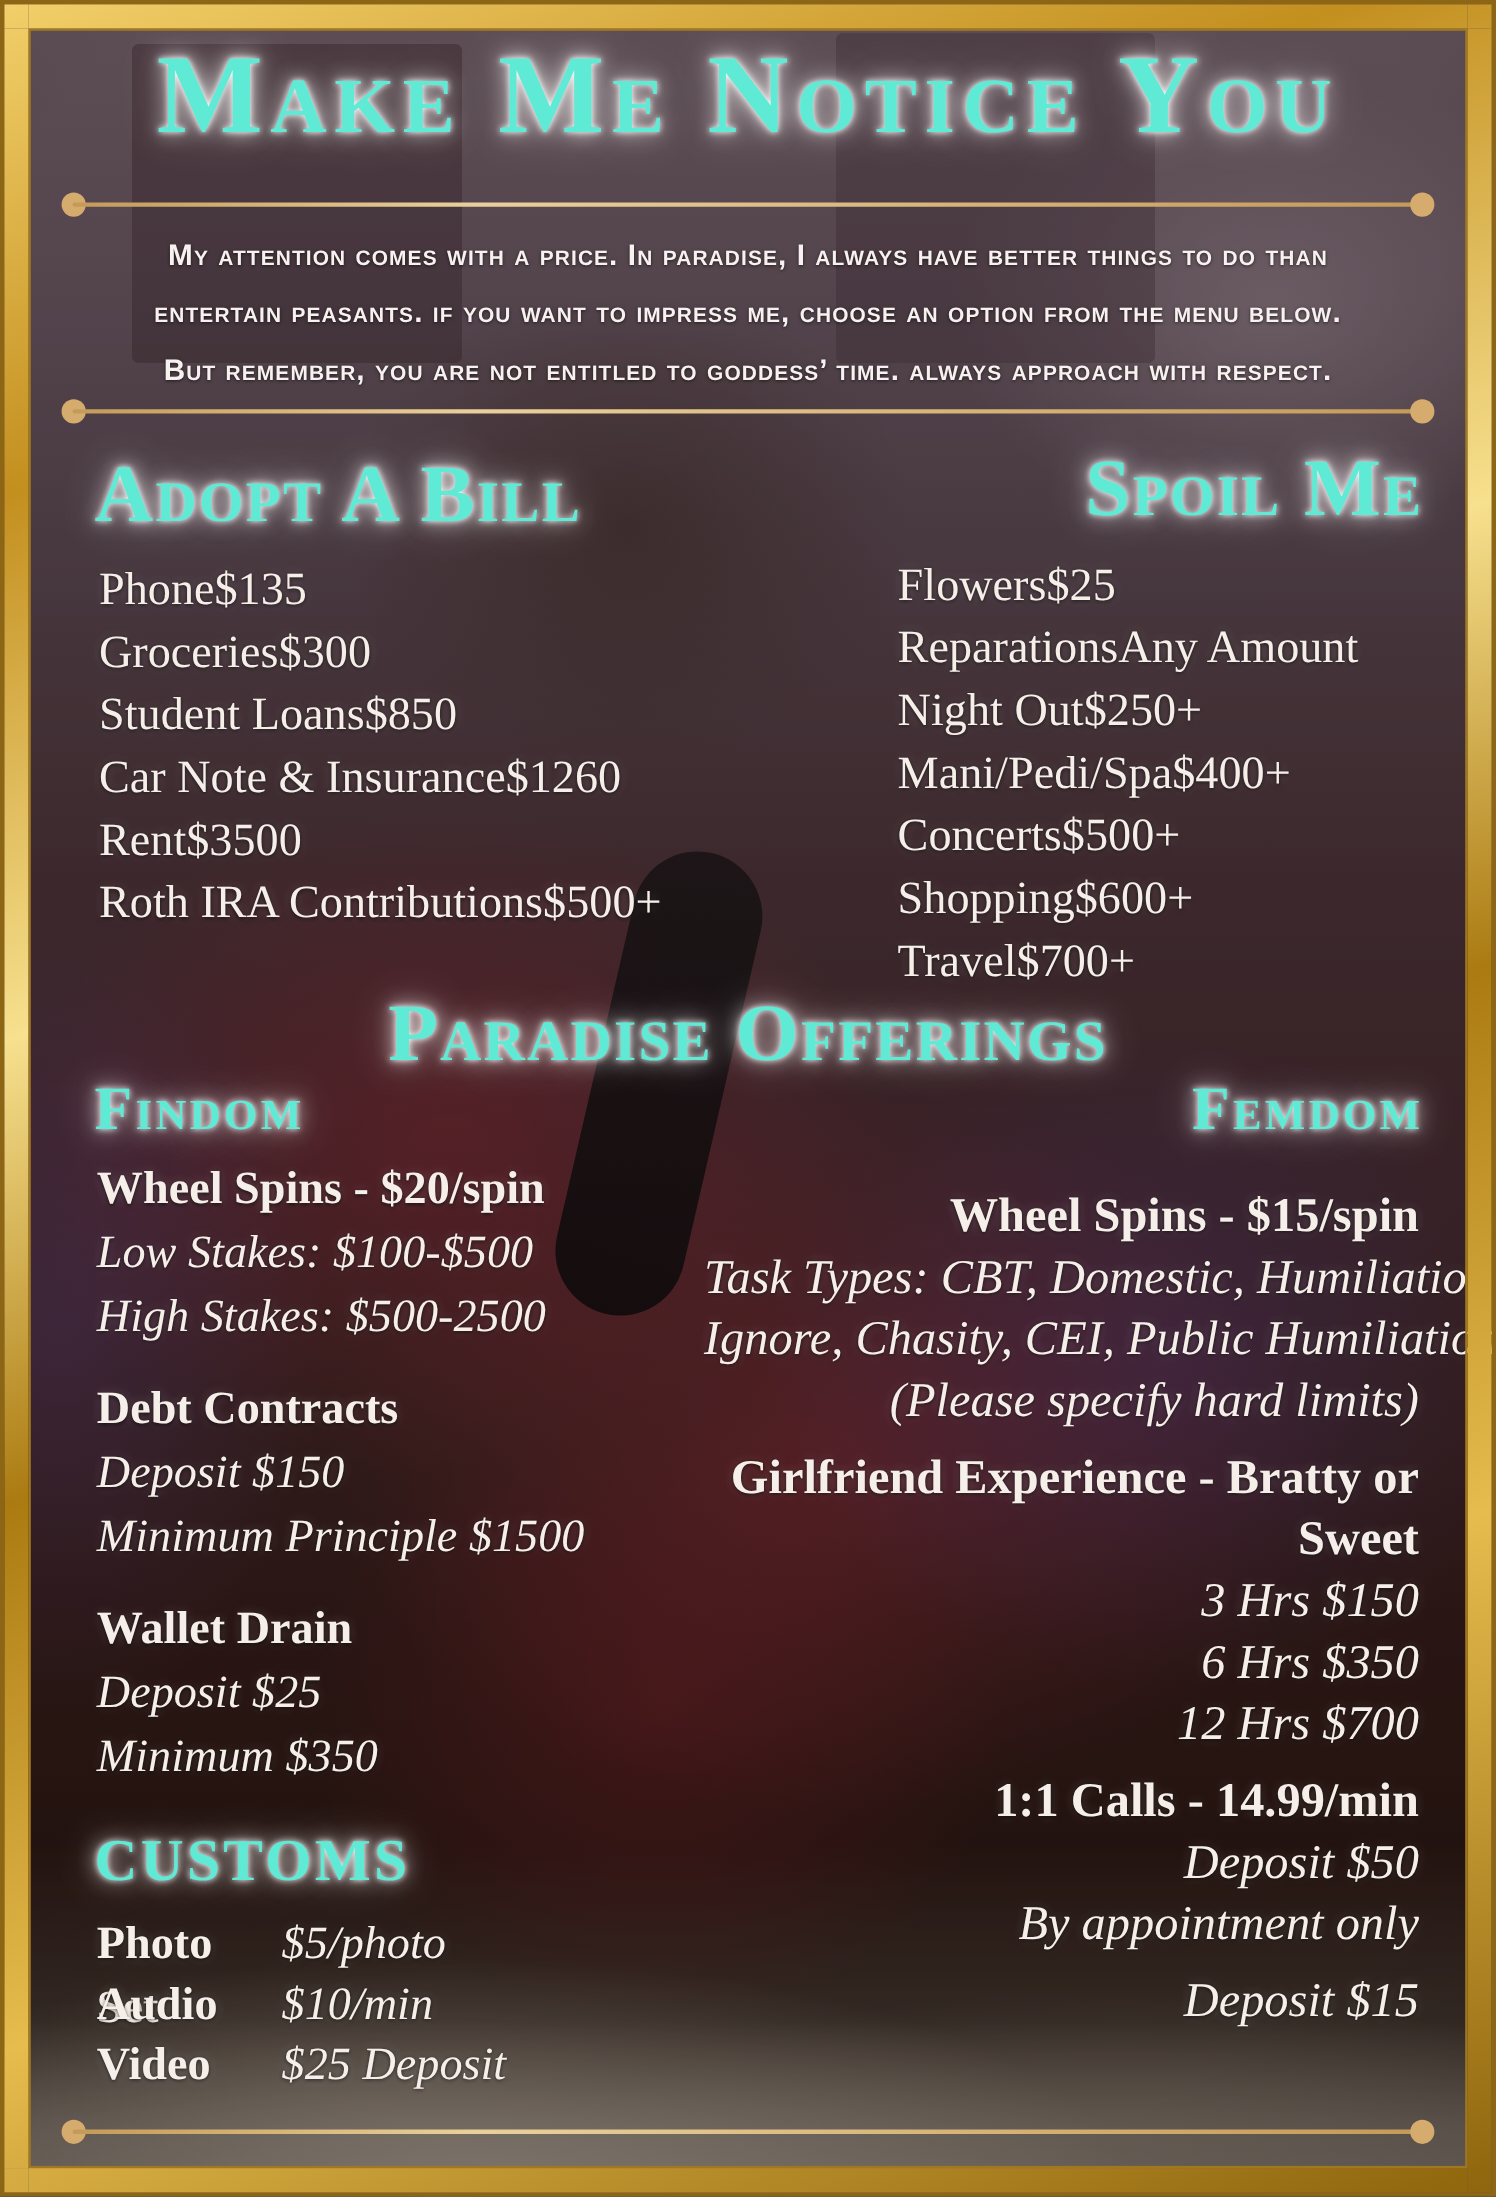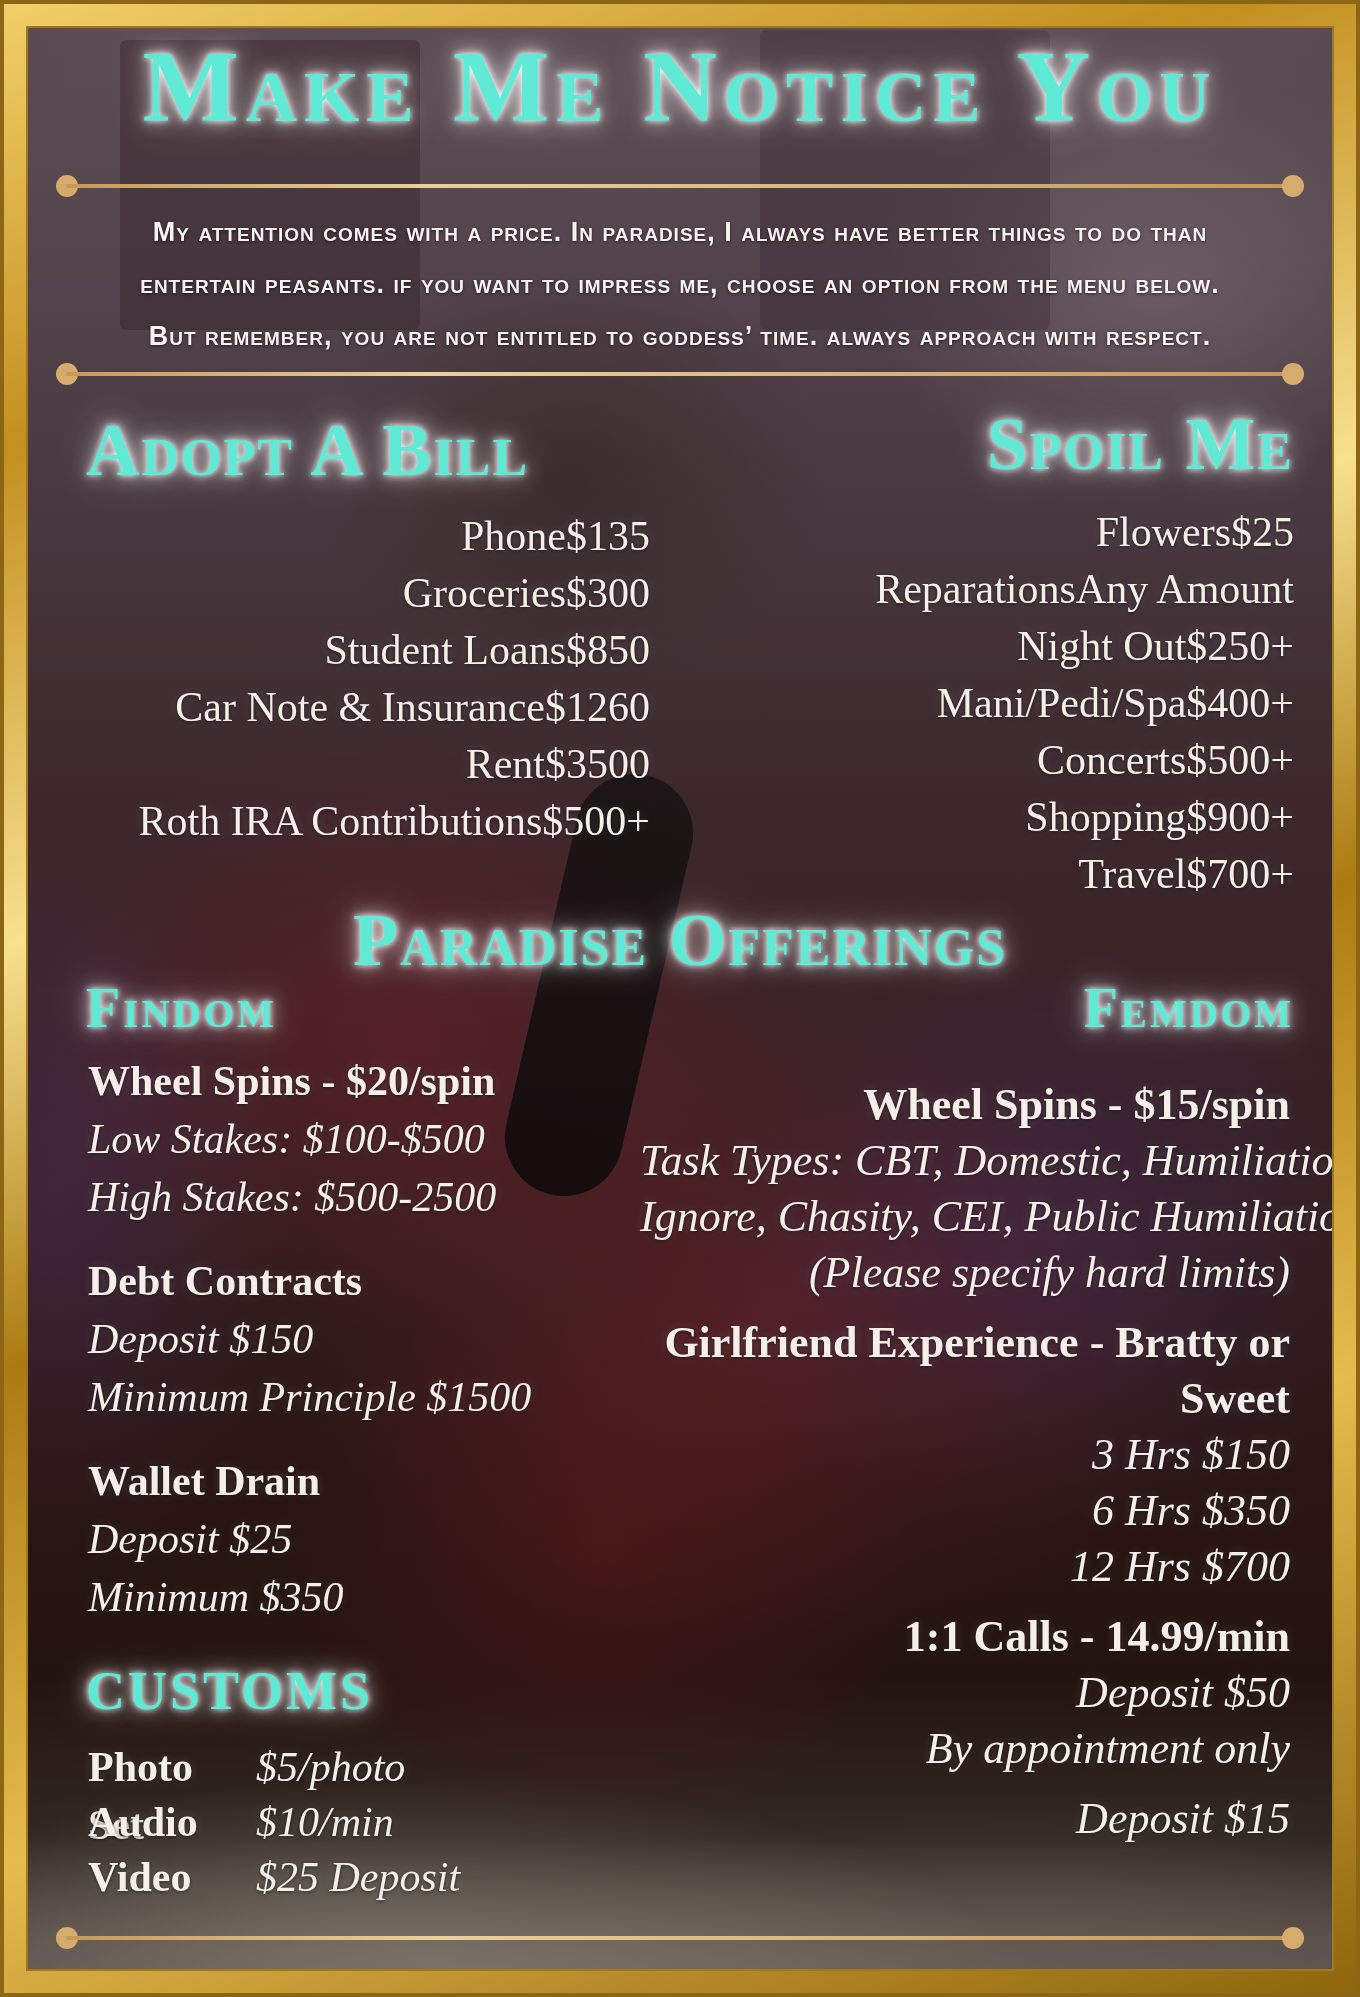--- a/index.html
+++ b/index.html
@@ -61,21 +61,21 @@
 
   .h2{position:absolute;font-size:74px;letter-spacing:2px;z-index:4;}
   .h-adopt{left:86px;top:408px;}
   .h-spoil{right:66px;top:402px;}
   .h-paradise{left:0;right:0;top:898px;text-align:center;}
   .h3{position:absolute;font-size:56px;letter-spacing:3px;z-index:4;}
   .h-findom{left:86px;top:976px;}
   .h-femdom{right:66px;top:976px;}
 
   .list{position:absolute;z-index:4;font-size:42px;}
-  .row{display:flex;justify-content:flex-end;align-items:baseline;height:57px;}
+  .row{display:flex;justify-content:flex-start;align-items:baseline;height:57px;}
   .adopt-list{left:90px;top:512px;width:560px;}
   .spoil-list{right:66px;top:508px;width:478px;}
 
   .findom-block{position:absolute;left:88px;top:1052px;width:570px;z-index:4;font-size:42px;line-height:58px;}
   .femdom-block{position:absolute;right:70px;top:1052px;width:650px;z-index:4;text-align:right;
                 font-size:44px;line-height:56px;margin-top:25px;}
   .b{font-weight:bold;}
   .gap-s{height:14px;} .gap-m{height:26px;}
 
   .h-customs{position:static;display:block;font-size:54px;letter-spacing:3px;
@@ -159,21 +159,21 @@
     <div class="row">
       <span>Mani/Pedi/Spa</span>
       <span>$400+</span>
     </div>
     <div class="row">
       <span>Concerts</span>
       <span>$500+</span>
     </div>
     <div class="row">
       <span>Shopping</span>
-      <span>$900+</span>
+      <span>$600+</span>
     </div>
     <div class="row">
       <span>Travel</span>
       <span>$700+</span>
     </div>
   </div>
 
   <div class="h2 h-paradise sc glow nowrap">Paradise Offerings</div>
 
   <div class="h3 h-findom sc glow nowrap">Findom</div>

